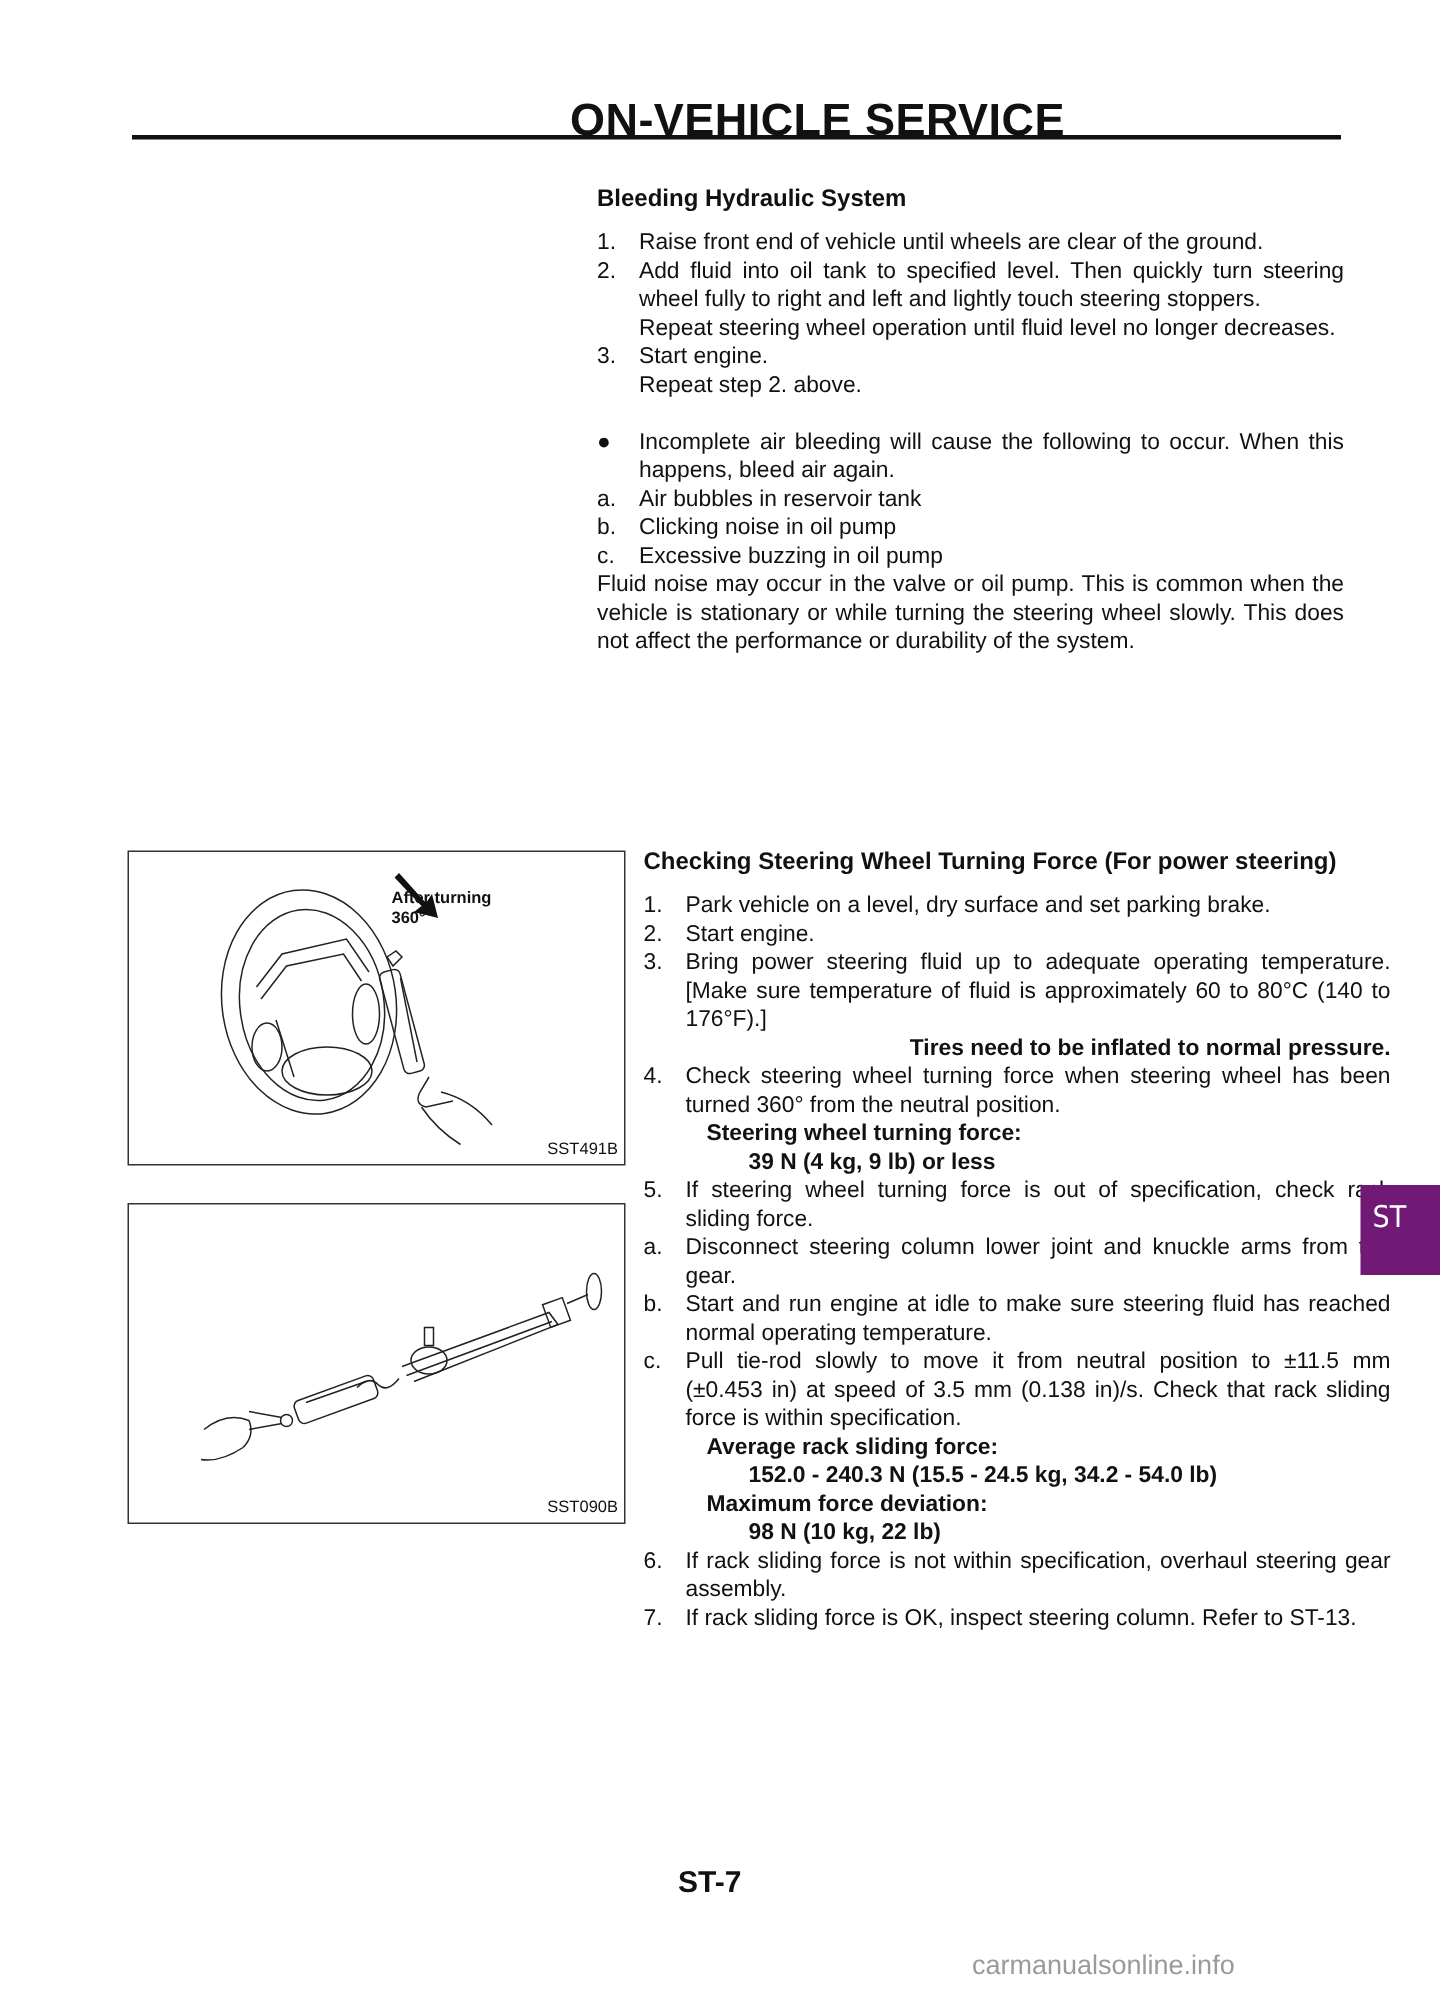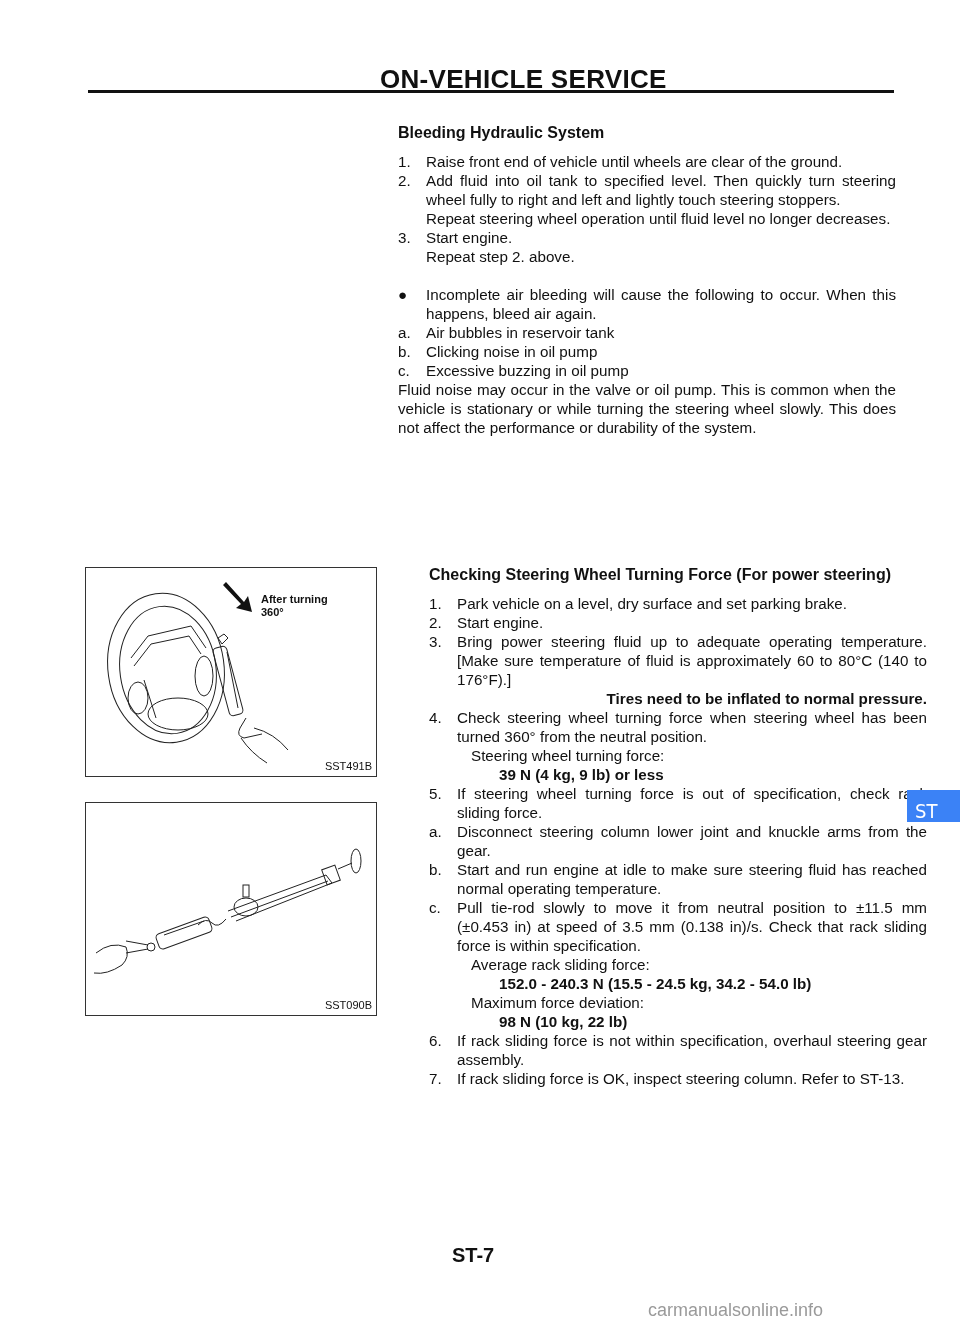--- a/index.html
+++ b/index.html
@@ -1,32 +1,32 @@
 <!DOCTYPE html>
 <html><head>
 <meta charset="utf-8">
 <style>
   html, body { margin:0; padding:0; background:#ffffff; }
   body { width:960px; height:1332px; position:relative; overflow:hidden;
          font-family:"Liberation Sans", sans-serif; color:#111; }
-  .header-title { position:absolute; left:380px; top:64px; font-size:26px; font-weight:bold; letter-spacing:0.3px; }
+  .header-title { position:absolute; left:380px; top:64px; font-size:30px; font-weight:bold; letter-spacing:0.3px; }
   .header-rule { position:absolute; left:88px; top:90px; width:806px; height:3px; background:#111; }
   .col { position:absolute; left:398px; width:498px; font-size:15.2px; line-height:19px; }
   .h2 { font-size:16px; font-weight:bold; line-height:26px; margin:0 0 6px 0; }
   .item { display:flex; }
   .num { width:28px; flex:0 0 28px; }
   .txt { flex:1; text-align:justify; }
   .bold { font-weight:bold;text-align:right; }
-  .spec1 { padding-left:42px; font-weight:normal; }
+  .spec1 { padding-left:42px; font-weight:bold; }
   .spec2 { padding-left:70px; font-weight:bold; }
   .para { text-align:justify; }
-  .figure { position:absolute; left:85px; width:290px; border:1.5px solid #333; background:#fff; }
+  .figure { position:absolute; left:85px; width:290px; border:1.5px solid #333; background:#fff;padding-left:40px; }
   .fig-code { position:absolute; right:4px; bottom:4px; font-size:11px; }
   .fig-label { position:absolute; font-size:11px; font-weight:bold; line-height:13px; }
-  .tab { position:absolute; left:907px; top:790px; width:53px; height:32px; background:#3b82f6;
+  .tab { position:absolute; left:907px; top:790px; width:53px; height:60px; background:#701a75;
          color:#fff; font-size:20px; line-height:42px; text-indent:8px; font-family:"DejaVu Sans Condensed","DejaVu Sans",sans-serif; }
   .page-num { position:absolute; left:452px; top:1244px; font-size:20px; font-weight:bold; }
   .watermark { position:absolute; left:648px; top:1300px; font-size:18px; color:#9a9a9a; }
   .gap { height:19px; }
 </style>
 </head>
 <body>
 
 <div class="header-title">ON-VEHICLE SERVICE</div>
 <div class="header-rule"></div>

